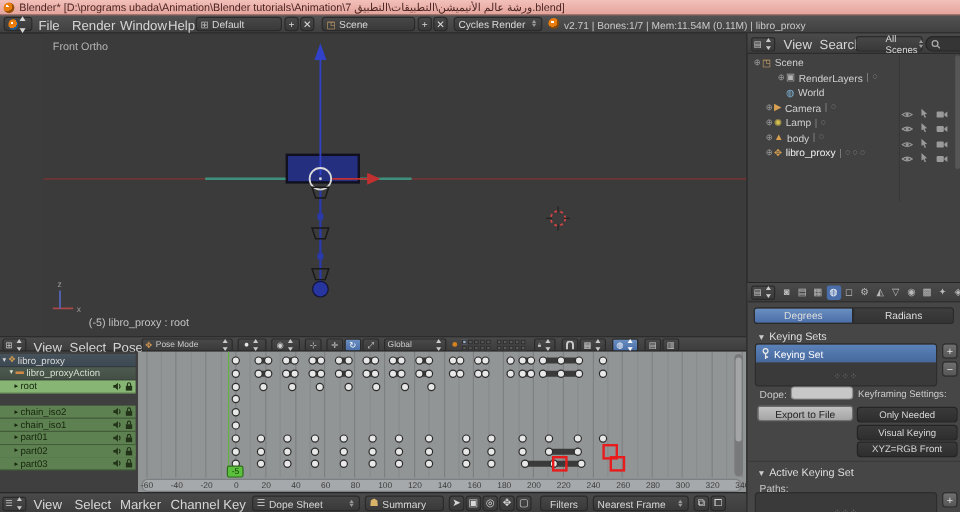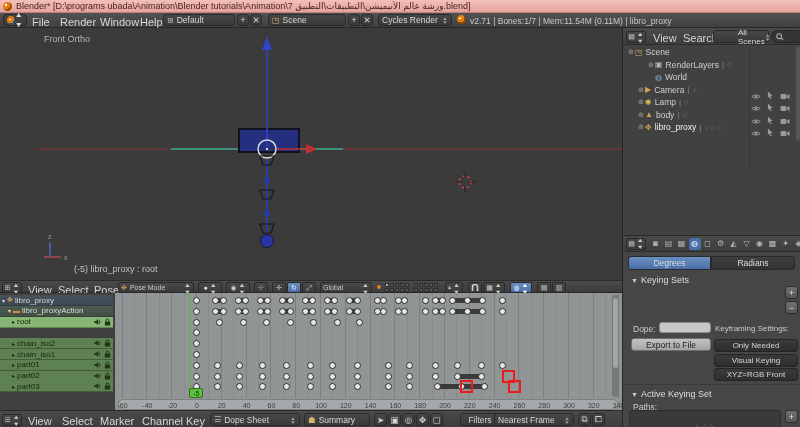--- a/index.html
+++ b/index.html
@@ -667,21 +667,21 @@
       </div>
       <div class="btn" style="left:304px; width:66px;">
         <span style="color:#d8b36a; margin-right:3px;">☗</span>
         <span>Summary</span>
       </div>
       <div class="btn" style="left:374px; width:13px; justify-content:center;">➤</div>
       <div class="btn" style="left:388px; width:13px; justify-content:center;">▣</div>
       <div class="btn" style="left:402px; width:13px; justify-content:center;">◎</div>
       <div class="btn" style="left:416px; width:13px; justify-content:center;">✥</div>
       <div class="btn" style="left:430px; width:13px; justify-content:center;">▢</div>
-      <div class="btn" style="left:450px; width:40px; justify-content:center;margin-left:10px;">Filters</div>
+      <div class="btn" style="left:450px; width:40px; justify-content:center;">Filters</div>
       <div class="dd" style="left:494px; width:80px;">
         <span>Nearest Frame</span>
         <span class="updn">
             <i>▲</i>
             <i>▼</i>
           </span>
       </div>
       <div class="btn" style="left:578px; width:13px; justify-content:center;">⧉</div>
       <div class="btn" style="left:592px; width:13px; justify-content:center;">⧠</div>
     </div>
@@ -835,20 +835,31 @@
             <div class="ptab">◈</div>
           </div>
       </div>
 
       <div class="unit-btn" style="left:5px; width:83px; border-radius:3px 0 0 3px; background:linear-gradient(#6a8fc0,#4a6ea9);">Degrees</div>
       <div class="unit-btn" style="left:88px; width:84px; border-radius:0 3px 3px 0; background:linear-gradient(#3e3e3e,#333);">Radians</div>
 
       <div class="panel-title" style="left:8px; top:39px;">
         <span class="tri">▼</span><span>Keying Sets</span>
       </div>
+      <div id="ks-list">
+        <div id="ks-sel">
+          <svg width="8" height="10" viewBox="0 0 8 12" style="margin-right:3px;">
+              <circle cx="4" cy="3" r="2.4" fill="none" stroke="#e8e8e8" stroke-width="1.3"></circle>
+              <line x1="4" y1="5.5" x2="4" y2="11" stroke="#e8e8e8" stroke-width="1.3"></line>
+              <line x1="4" y1="9" x2="6.5" y2="9" stroke="#e8e8e8" stroke-width="1.3"></line>
+            </svg>
+          <span>Keying Set</span>
+        </div>
+        <div id="ks-grip">⁘⁘⁘</div>
+      </div>
       <div class="pm-btn" style="top:50px;">+</div>
       <div class="pm-btn" style="top:65px;">−</div>
 
       <div class="plabel" style="left:10px; top:88px;">Dope:</div>
       <div id="descr-input"></div>
       <div class="plabel" style="left:92px; top:88px; font-size:8px;">Keyframing Settings:</div>
       <div id="export-btn">Export to File</div>
       <div id="kf-opts">
           <div class="kf-opt" style="top: 103px;">Only Needed</div>
           <div class="kf-opt" style="top: 117.5px;">Visual Keying</div>

